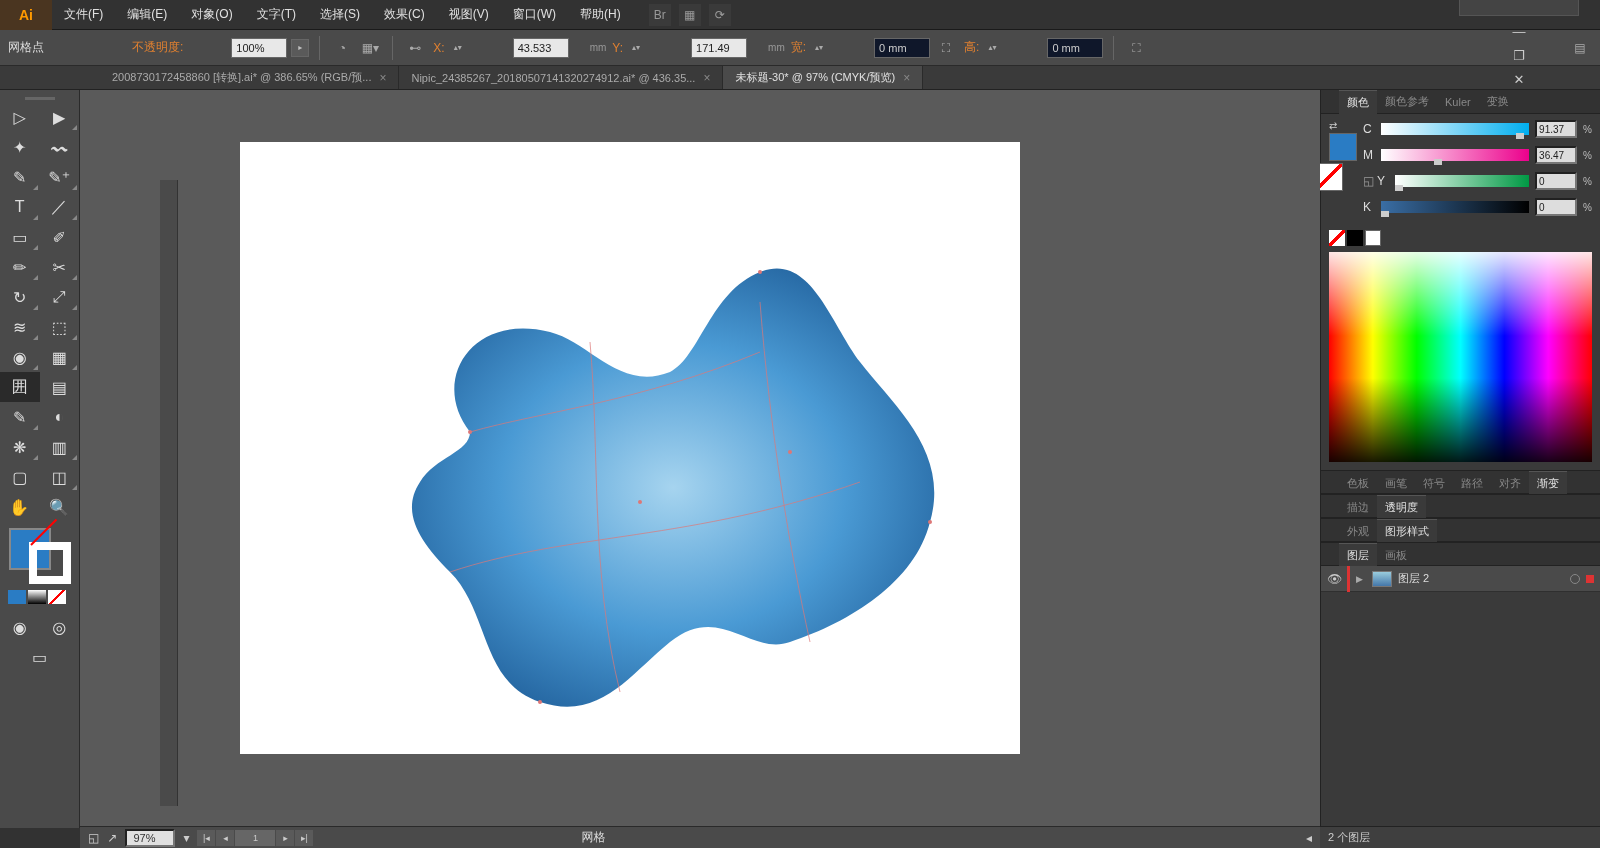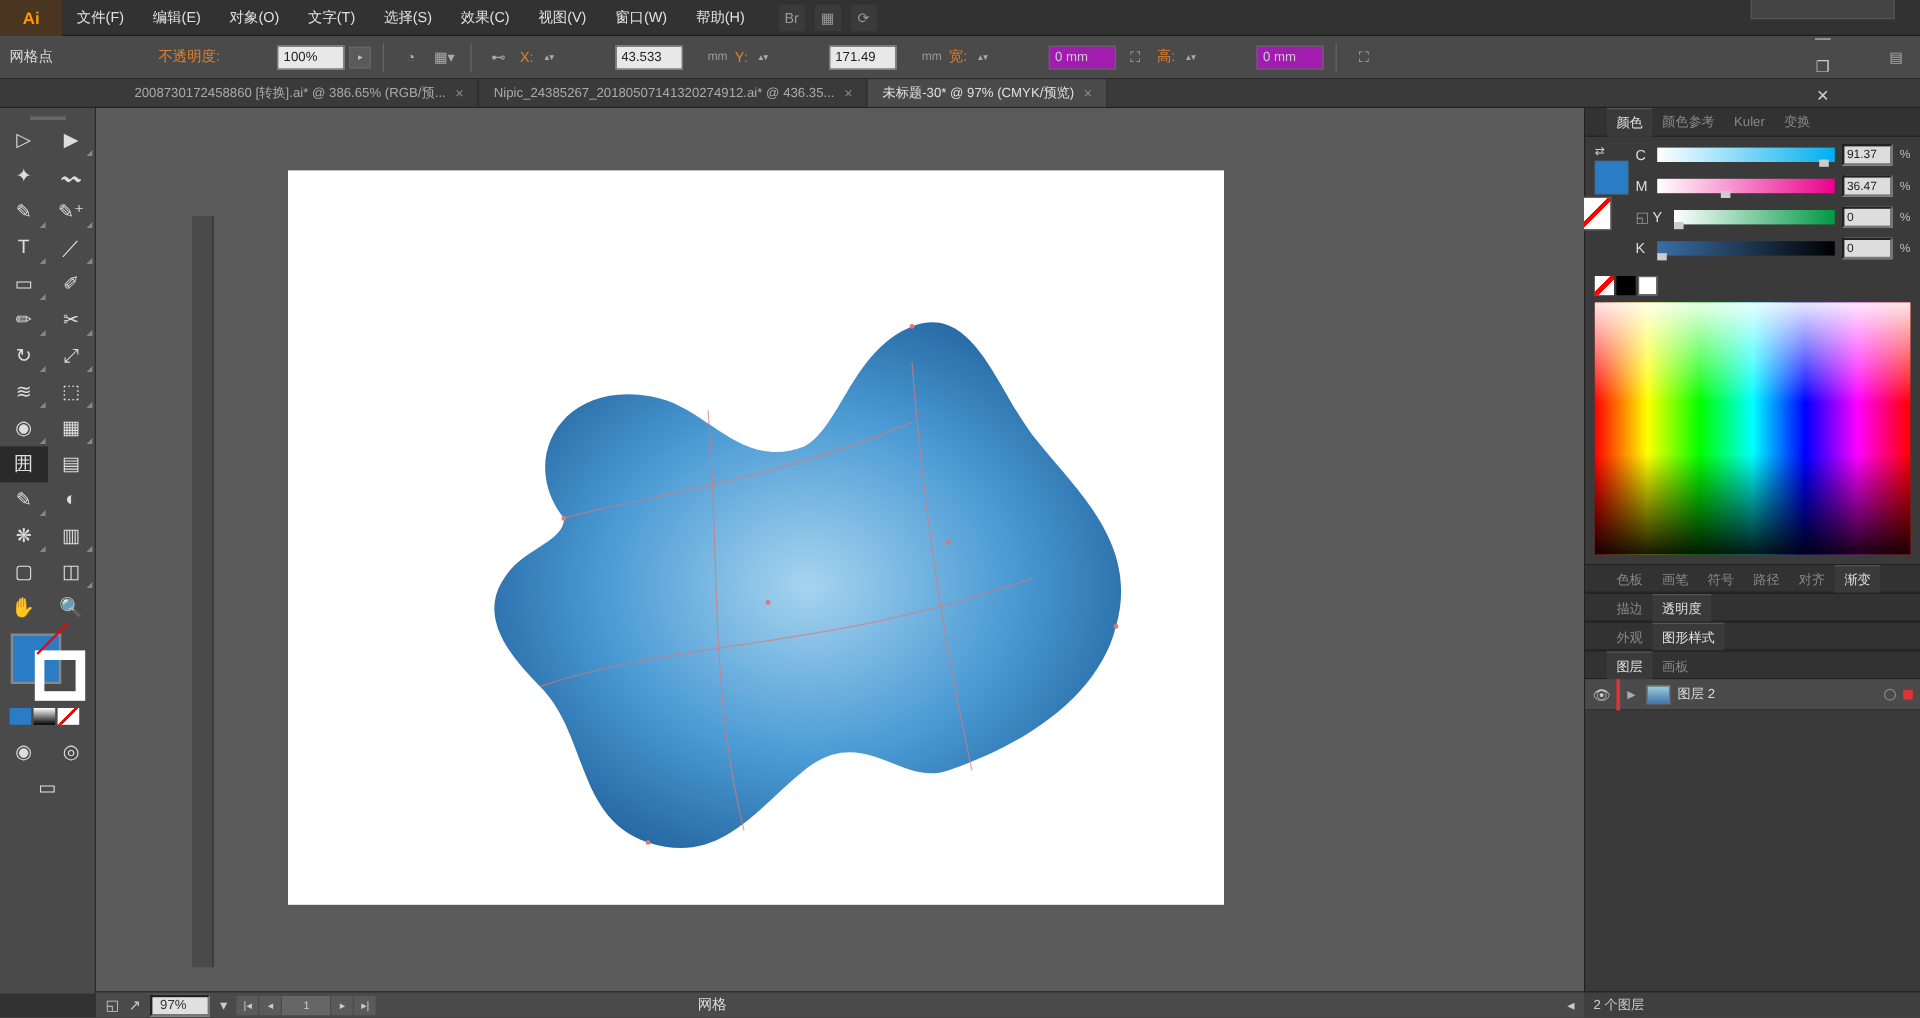--- a/index.html
+++ b/index.html
@@ -15,21 +15,21 @@
 .workspace-sel { background: #2a2a2a; padding: 3px 20px 3px 10px; color: #ccc; position: relative; }
 .search-box { width: 120px; height: 20px; background: #444; border: 1px solid #555; }
 .search-ico { width: 20px; height: 20px; background: #3a3a3a; color: #aaa; display: flex; align-items: center; justify-content: center; }
 .win-btn { width: 24px; height: 18px; color: #ccc; display: flex; align-items: center; justify-content: center; font-size: 13px; }
 
 
 .controlbar { height: 36px; background: #4a4a4a; display: flex; align-items: center; padding: 0 8px; border-bottom: 1px solid #2a2a2a; gap: 4px; }
 .ctrl-label { color: #ddd; margin-right: 8px; }
 .ctrl-orange { color: #e08030; margin-left: 12px; }
 .ctrl-input { width: 56px; height: 20px; background: #e8e8e8; color: #222; border: 1px solid #666; padding: 0 4px; font-size: 11px; margin-left: 44px; }
-.ctrl-input.dark { background: #a21caf; color: #ccc; }
+.ctrl-input.dark { background: #0f172a; color: #ccc; }
 .ctrl-dd { width: 18px; height: 18px; background: #5a5a5a; border: 1px solid #666; display: flex; align-items: center; justify-content: center; font-size: 8px; }
 .ctrl-ico { width: 24px; height: 24px; display: flex; align-items: center; justify-content: center; color: #aaa; }
 .ctrl-sep { width: 1px; height: 24px; background: #666; margin: 0 6px; }
 .ctrl-coord { color: #e08030; margin: 0 2px; }
 .ctrl-unit { color: #999; font-size: 10px; margin-left: 17px; }
 
 
 .tabbar { height: 24px; background: #3a3a3a; display: flex; align-items: stretch; padding-left: 100px; border-bottom: 1px solid #222; }
 .tab { padding: 0 12px; display: flex; align-items: center; gap: 8px; color: #aaa; font-size: 11px; border-right: 1px solid #2a2a2a; }
 .tab.active { background: #4a4a4a; color: #e0e0e0; }

